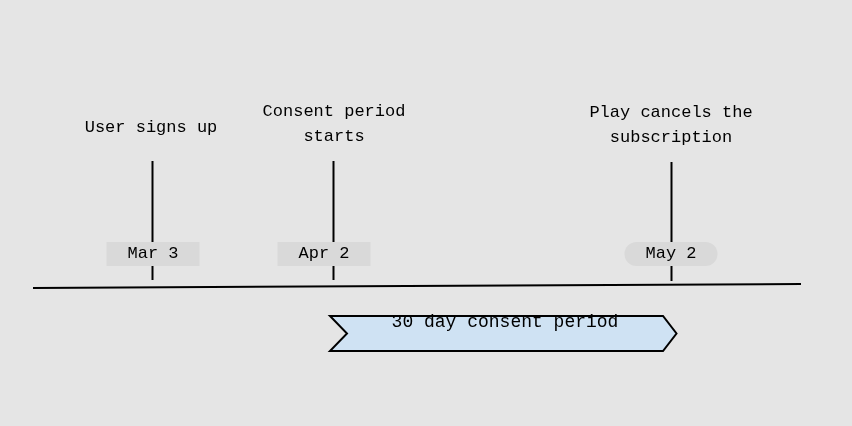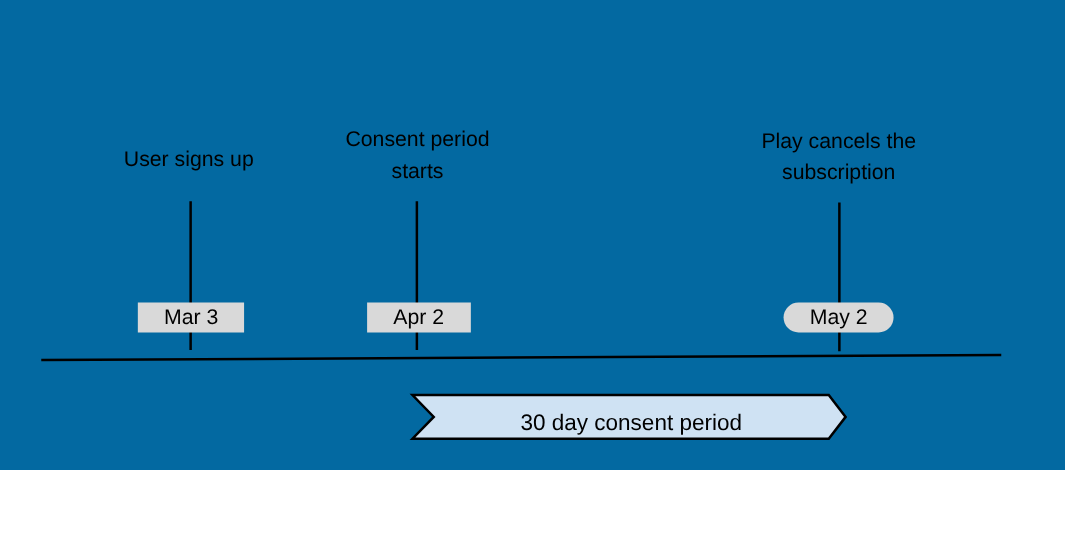--- a/index.html
+++ b/index.html
@@ -3,24 +3,24 @@
 <meta charset="utf-8">
 <style>
   html, body {
     margin: 0;
     padding: 0;
     background: #ffffff;
   }
   .canvas {
     position: relative;
     width: 852px;
-    height: 376px;
-    background: #0369a1;
+    height: 426px;
+    background: #e5e5e5;
     overflow: hidden;
-    font-family: Liberation Sans, sans-serif;
+    font-family: Liberation Mono, monospace;
     color: #000000;
   }
   .layer {
     position: absolute;
     left: 0;
     top: 0;
   }
   .event-label {
     position: absolute;
     transform: translateX(-50%);
@@ -68,18 +68,18 @@
     <polygon points="330,316 663,316 676.5,333.5 663,351 330,351 347,333.5" stroke="#000000" stroke-width="2" stroke-linejoin="miter" fill="#cfe2f3"></polygon>
   </svg>
 
   <div class="event-label" style="left:151px; top:115px;">User signs up</div>
   <div class="event-label" style="left:671px; top:100px;">Play cancels the
 subscription</div>
   <div class="event-label" style="left:334px; top:99px;">Consent period
 starts</div>
 
   <div class="date-badge" style="left:153px; top:242px;">Mar 3</div>
-  <div class="date-badge" style="left:335px; top:242px;">Apr 2</div>
+  <div class="date-badge" style="left:324px; top:242px;">Apr 2</div>
   <div class="date-badge" style="left:671px; top:242px;border-radius:12px;">May 2</div>
 
-  <div class="banner-label" style="left:505px; top:327px;">30 day consent period</div>
+  <div class="banner-label" style="left:505px; top:311px;">30 day consent period</div>
 
 </div>
 
 </body></html>

